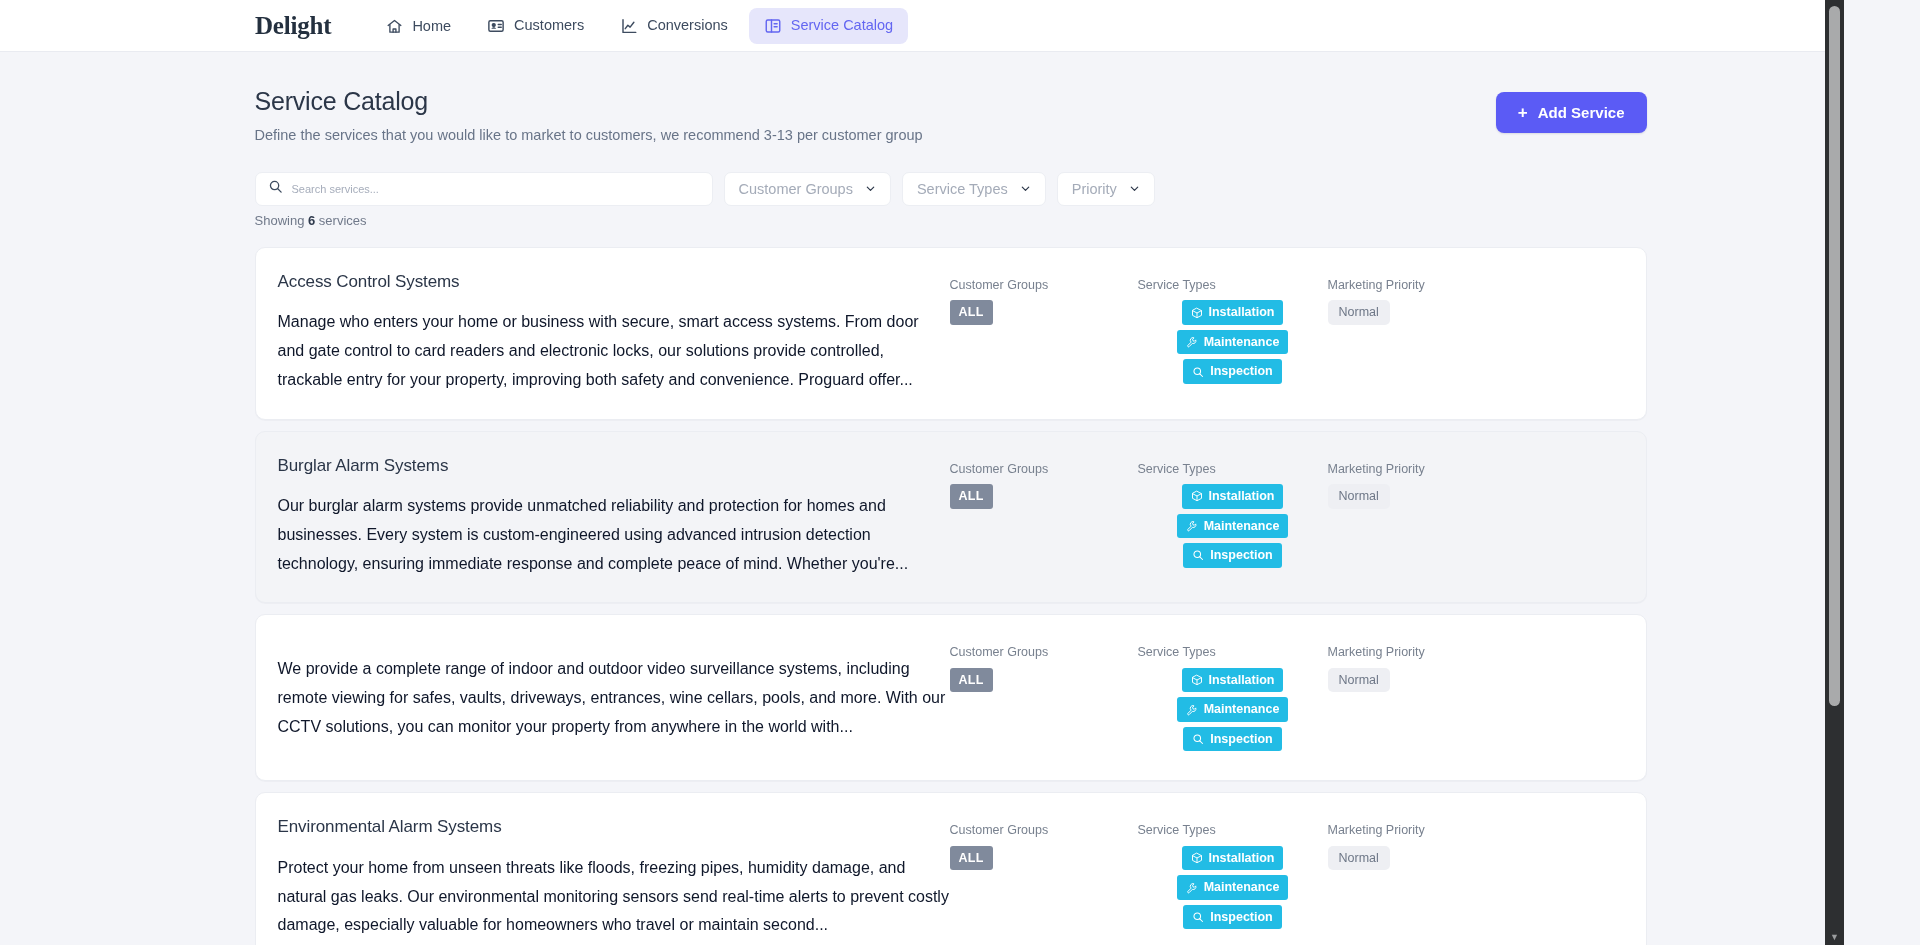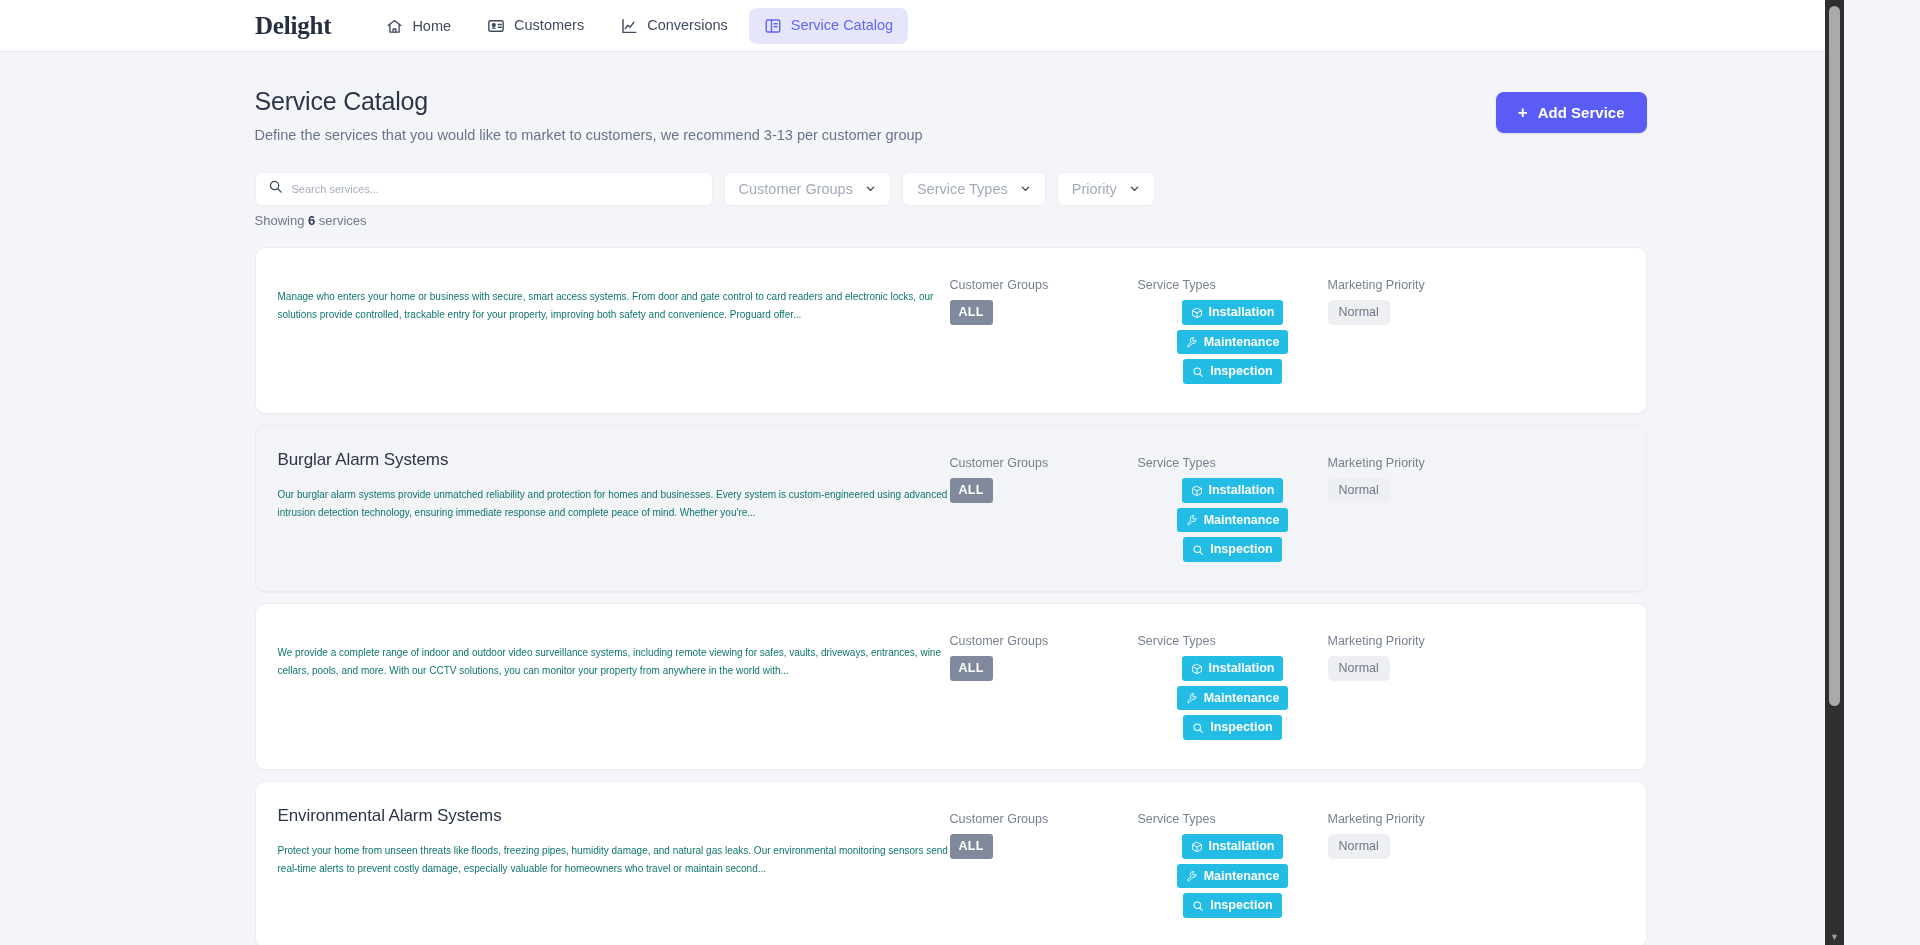--- a/index.html
+++ b/index.html
@@ -232,23 +232,23 @@
 
   .card-title {
     font-size: 17px;
     color: #2b3648;
     letter-spacing: -0.1px;
     line-height: 1.2;
   }
 
   .card-desc {
     margin-top: 16px;
-    font-size: 10px;
+    font-size: 16px;
     line-height: 1.8;
-    color: #0f766e;
+    color: #0f172a;
   }
 
   .col {
     flex: 0 0 auto;
     padding-top: 7px;
   }
   .col-groups { width: 188px; }
   .col-types  { width: 190px; }
   .col-prio   { width: 200px; }
 
@@ -442,20 +442,21 @@
 
         <div class="showing">
           <span>Showing</span>
           <b>6</b>
           <span>services</span>
         </div>
 
         <div class="cards">
             <div class="card">
               <div class="card-main">
+                <div class="card-title">Access Control Systems</div>
                 <div class="card-desc">Manage who enters your home or business with secure, smart access systems. From door and gate control to card readers and electronic locks, our solutions provide controlled, trackable entry for your property, improving both safety and convenience. Proguard offer...</div>
               </div>
               <div class="col col-groups">
                 <div class="col-label">Customer Groups</div>
                 <div><span class="chip chip-all">ALL</span></div>
               </div>
               <div class="col col-types">
                 <div class="col-label">Service Types</div>
                 <div class="types-stack">
                   <span class="chip chip-type">

